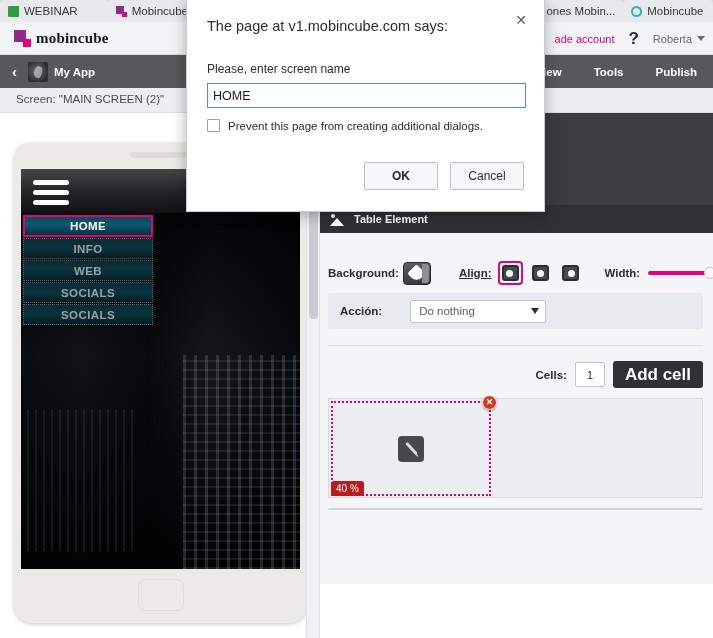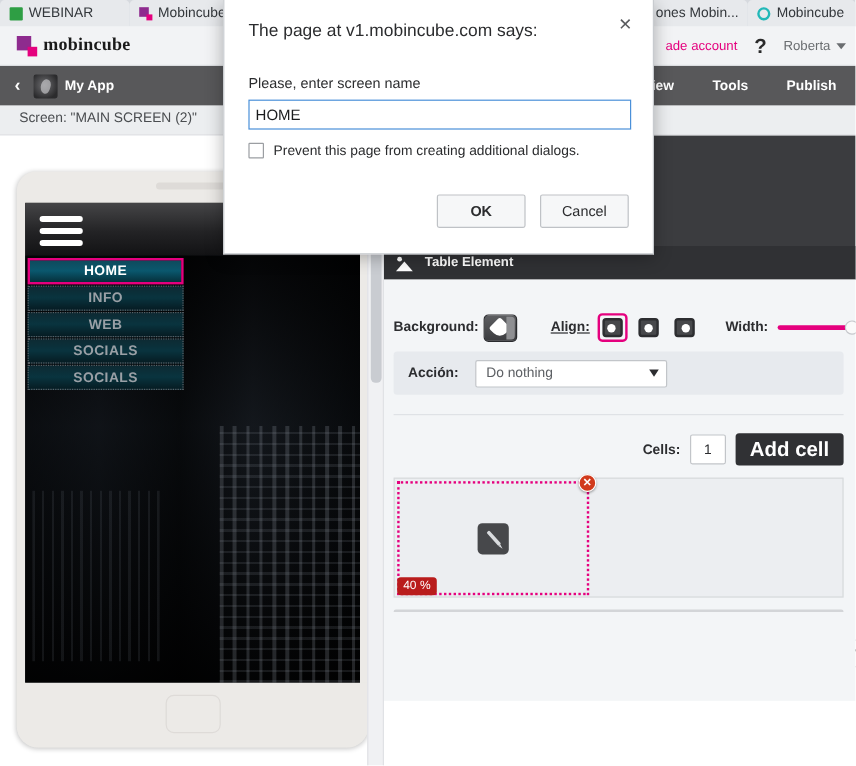--- a/index.html
+++ b/index.html
@@ -583,21 +583,21 @@
         <span class="slider-track">
           <span class="slider-knob"></span>
         </span>
       </span>
       <span class="numbox" style="margin-left:12px;">100</span>
 
     </div>
 
     <div class="accion-box">
       <span class="lbl">Acción:</span>
-      <span class="sel-box" style="width:160px;margin-left:6px;">
+      <span class="sel-box" style="width:136px;margin-left:20px;">
         <span>Do nothing</span>
         <span class="sel-caret"></span>
       </span>
     </div>
 
     <div class="divider"></div>
 
     <div class="cells-row">
       <span class="lbl">Cells:</span>
       <span class="numbox" style="width:30px;height:25px;">1</span>

